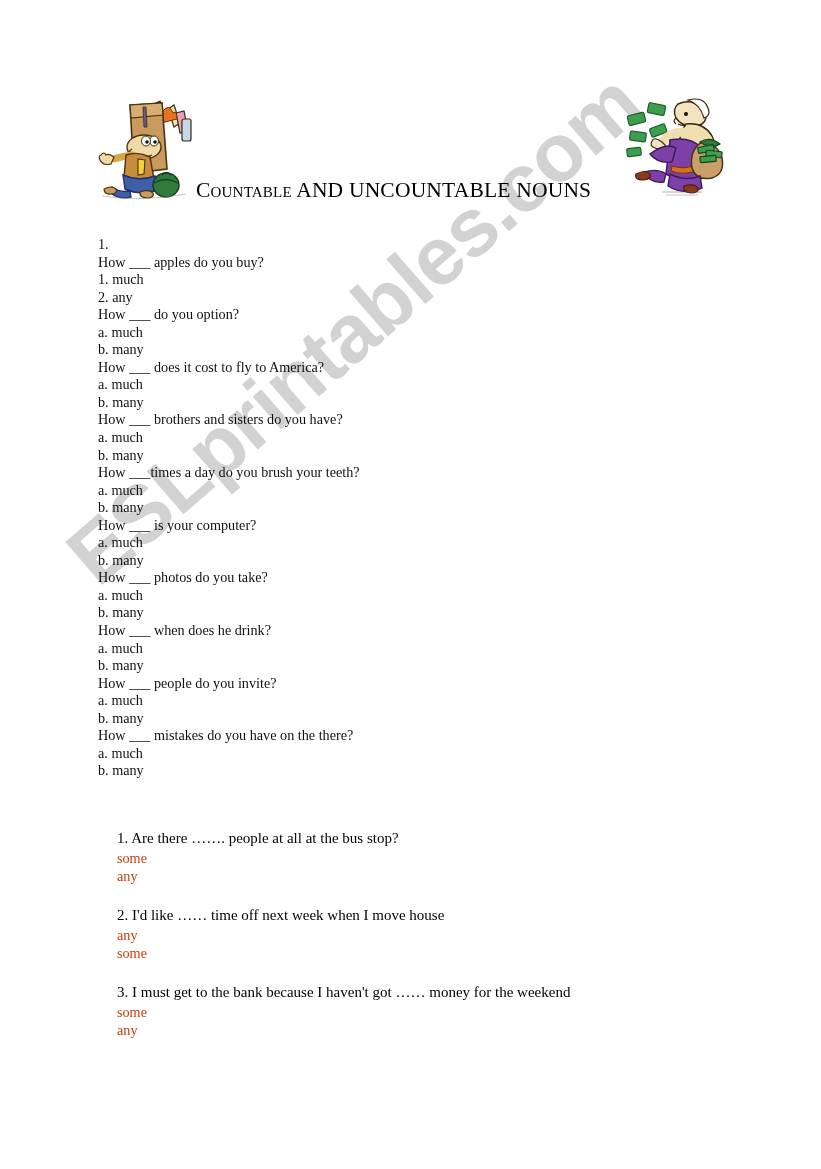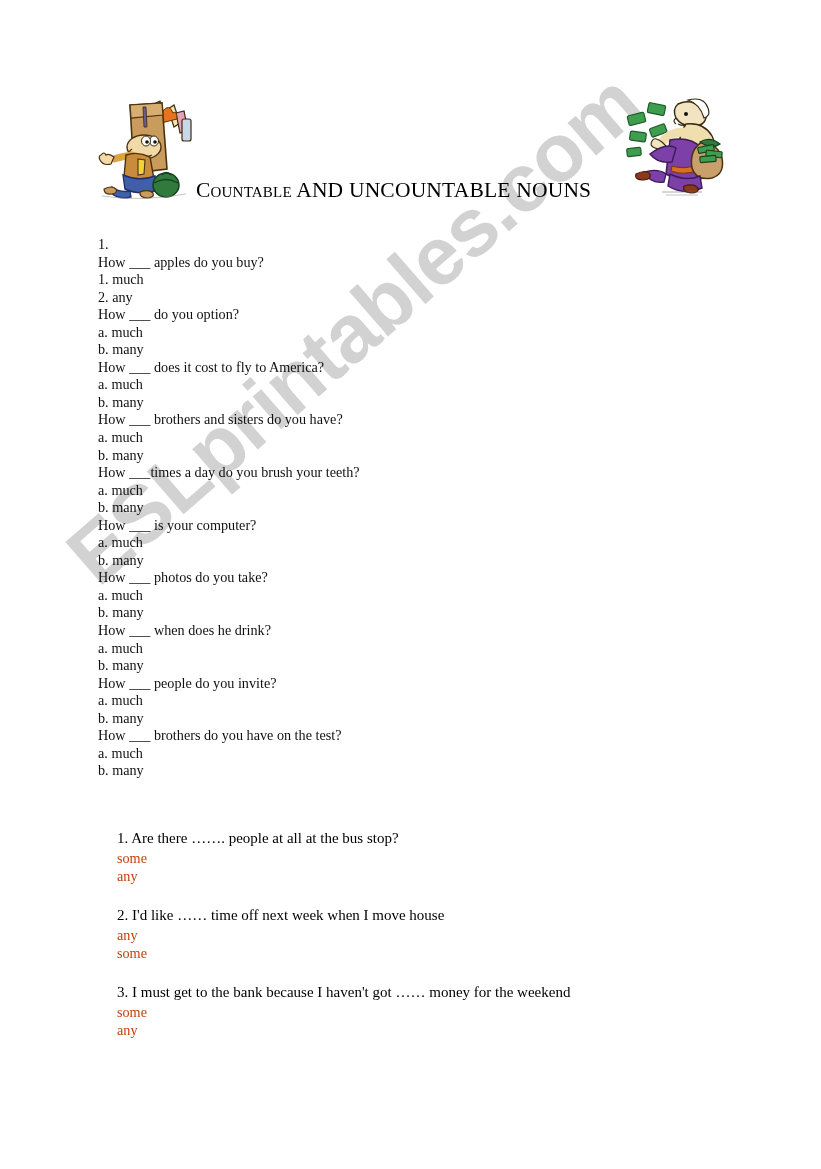--- a/index.html
+++ b/index.html
@@ -224,21 +224,21 @@
         <div class="line">b. many</div>
         <div class="line">How ___ photos do you take?</div>
         <div class="line">a. much</div>
         <div class="line">b. many</div>
         <div class="line">How ___ when does he drink?</div>
         <div class="line">a. much</div>
         <div class="line">b. many</div>
         <div class="line">How ___ people do you invite?</div>
         <div class="line">a. much</div>
         <div class="line">b. many</div>
-        <div class="line">How ___ brothers do you have on the test?</div>
+        <div class="line">How ___ mistakes do you have on the there?</div>
         <div class="line">a. much</div>
         <div class="line">b. many</div>
       </div>
   </div>
 
   <div id="section-two">
       <div class="sa-group">
         <div class="sa-q">1. Are there ……. people at all at the bus stop?</div>
         <div class="sa-opt">some</div>
         <div class="sa-opt">any</div>

